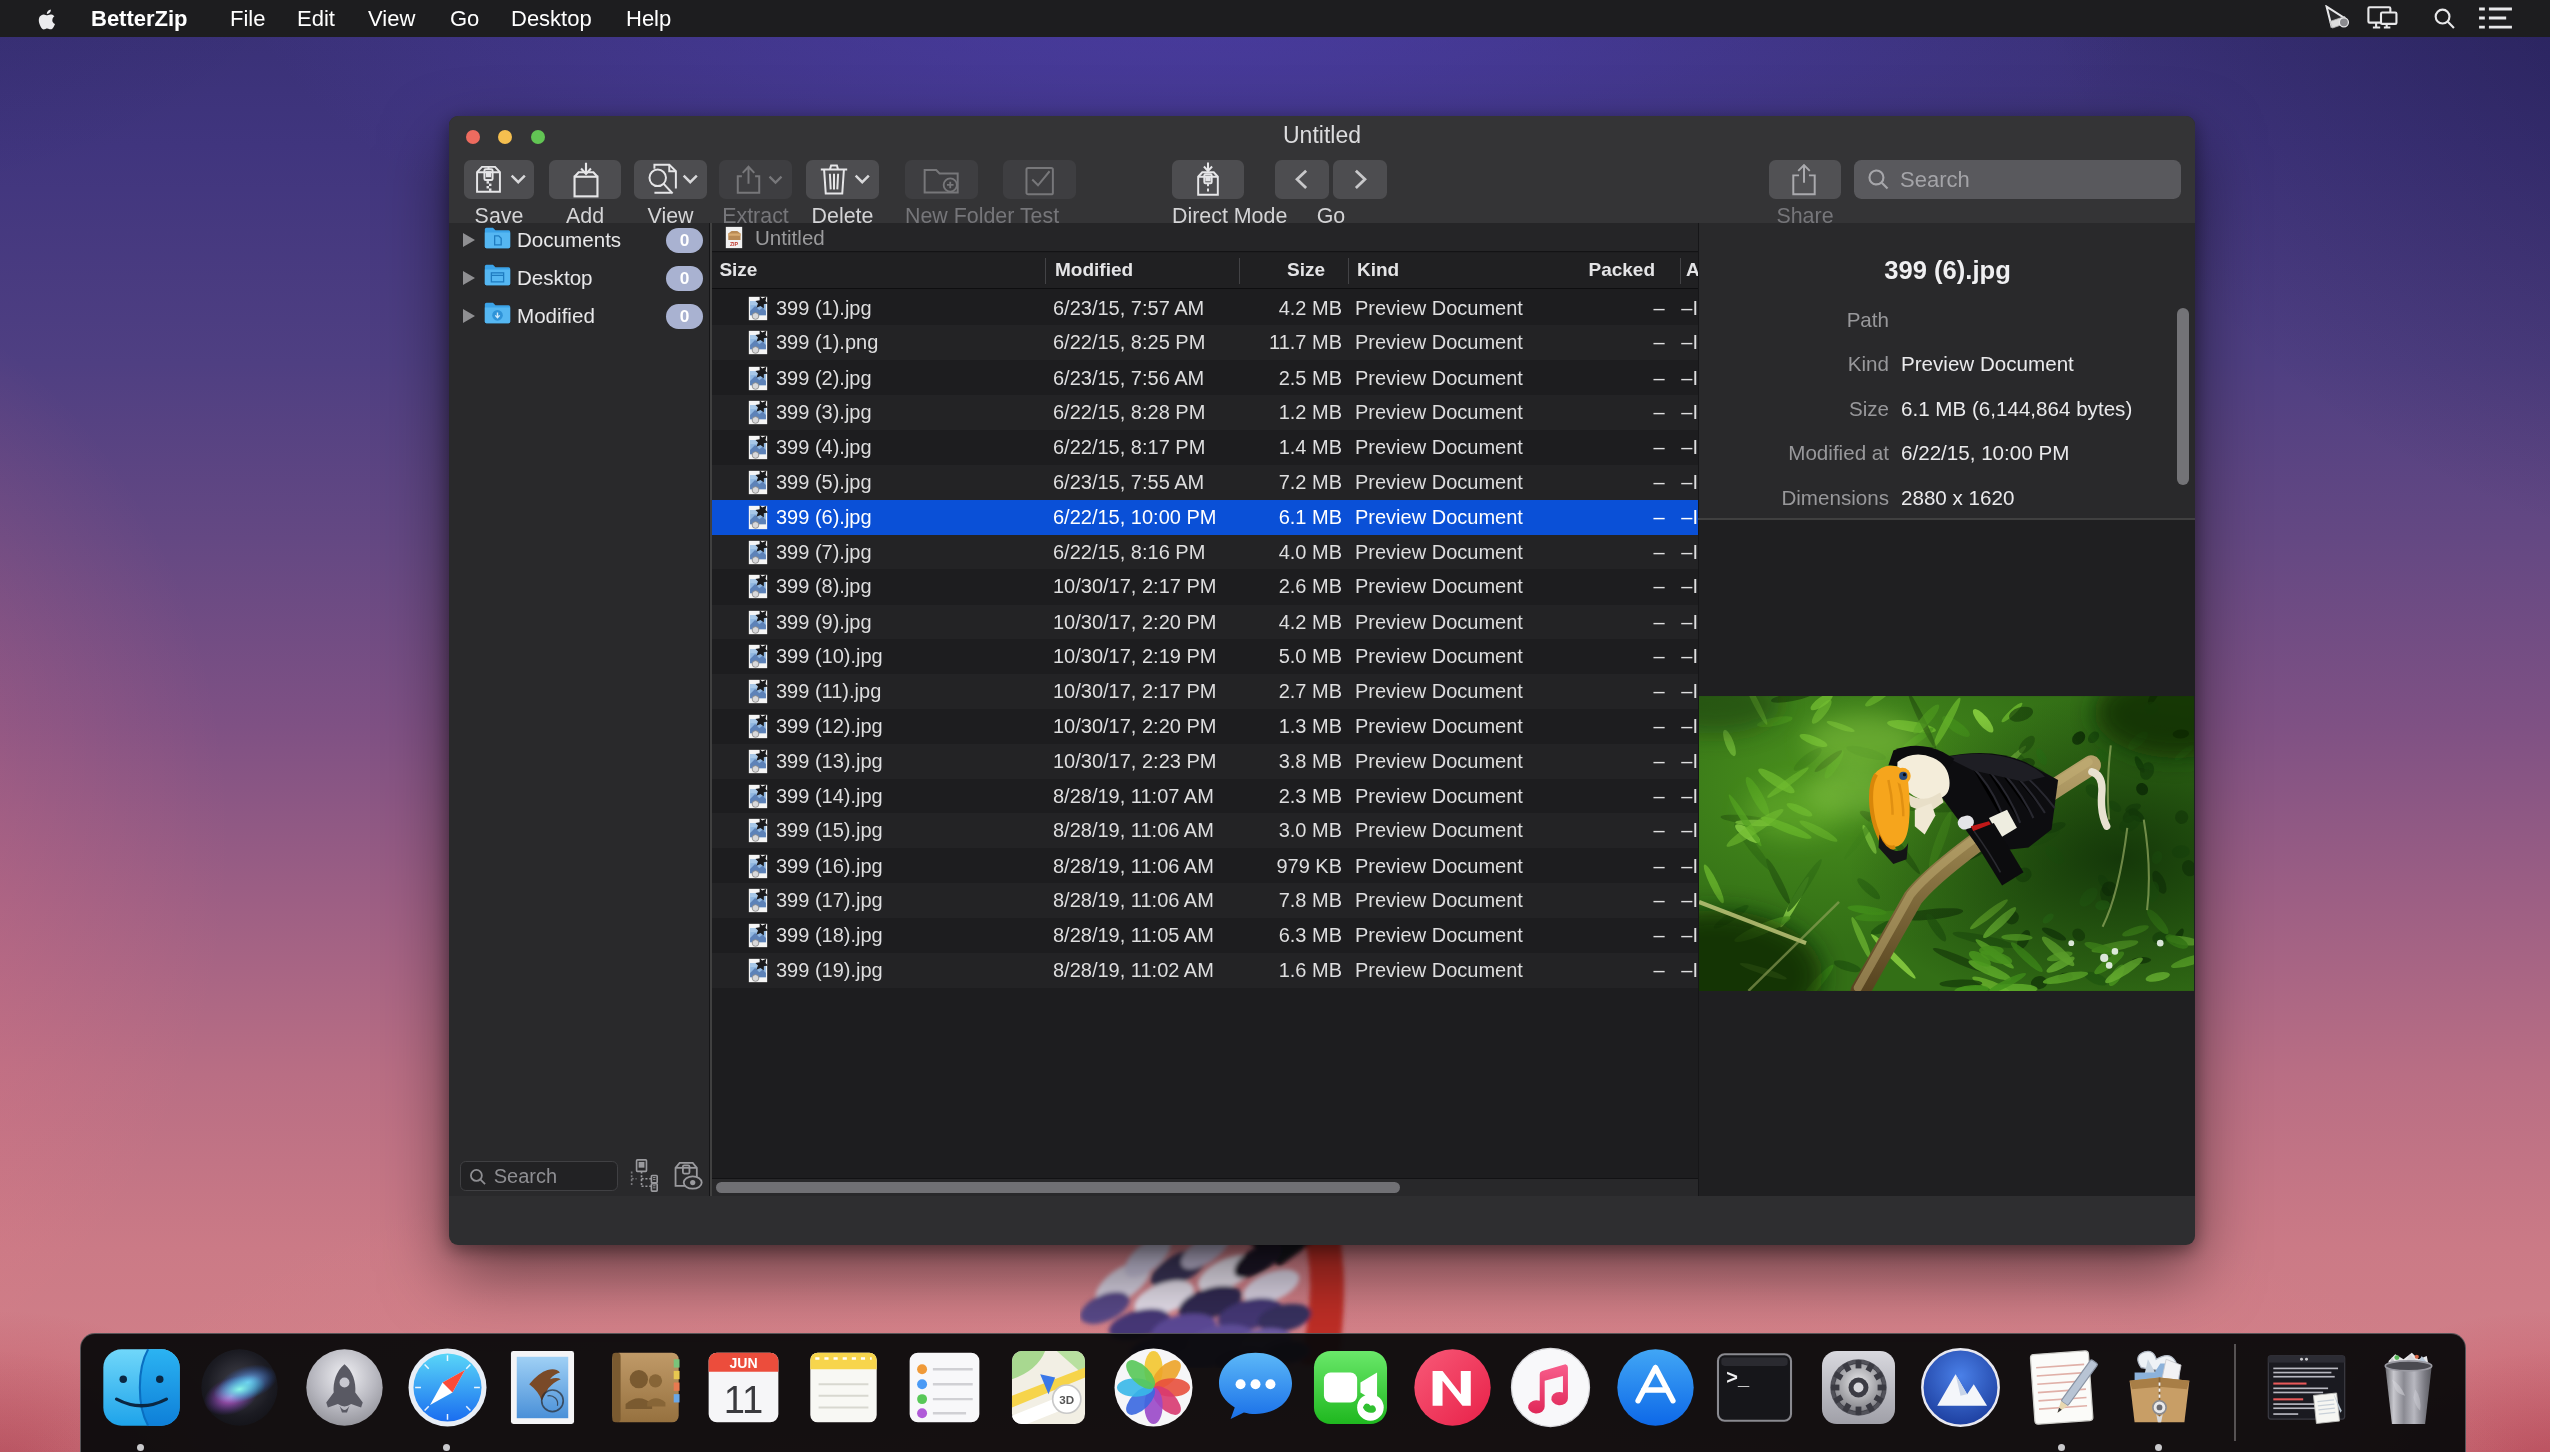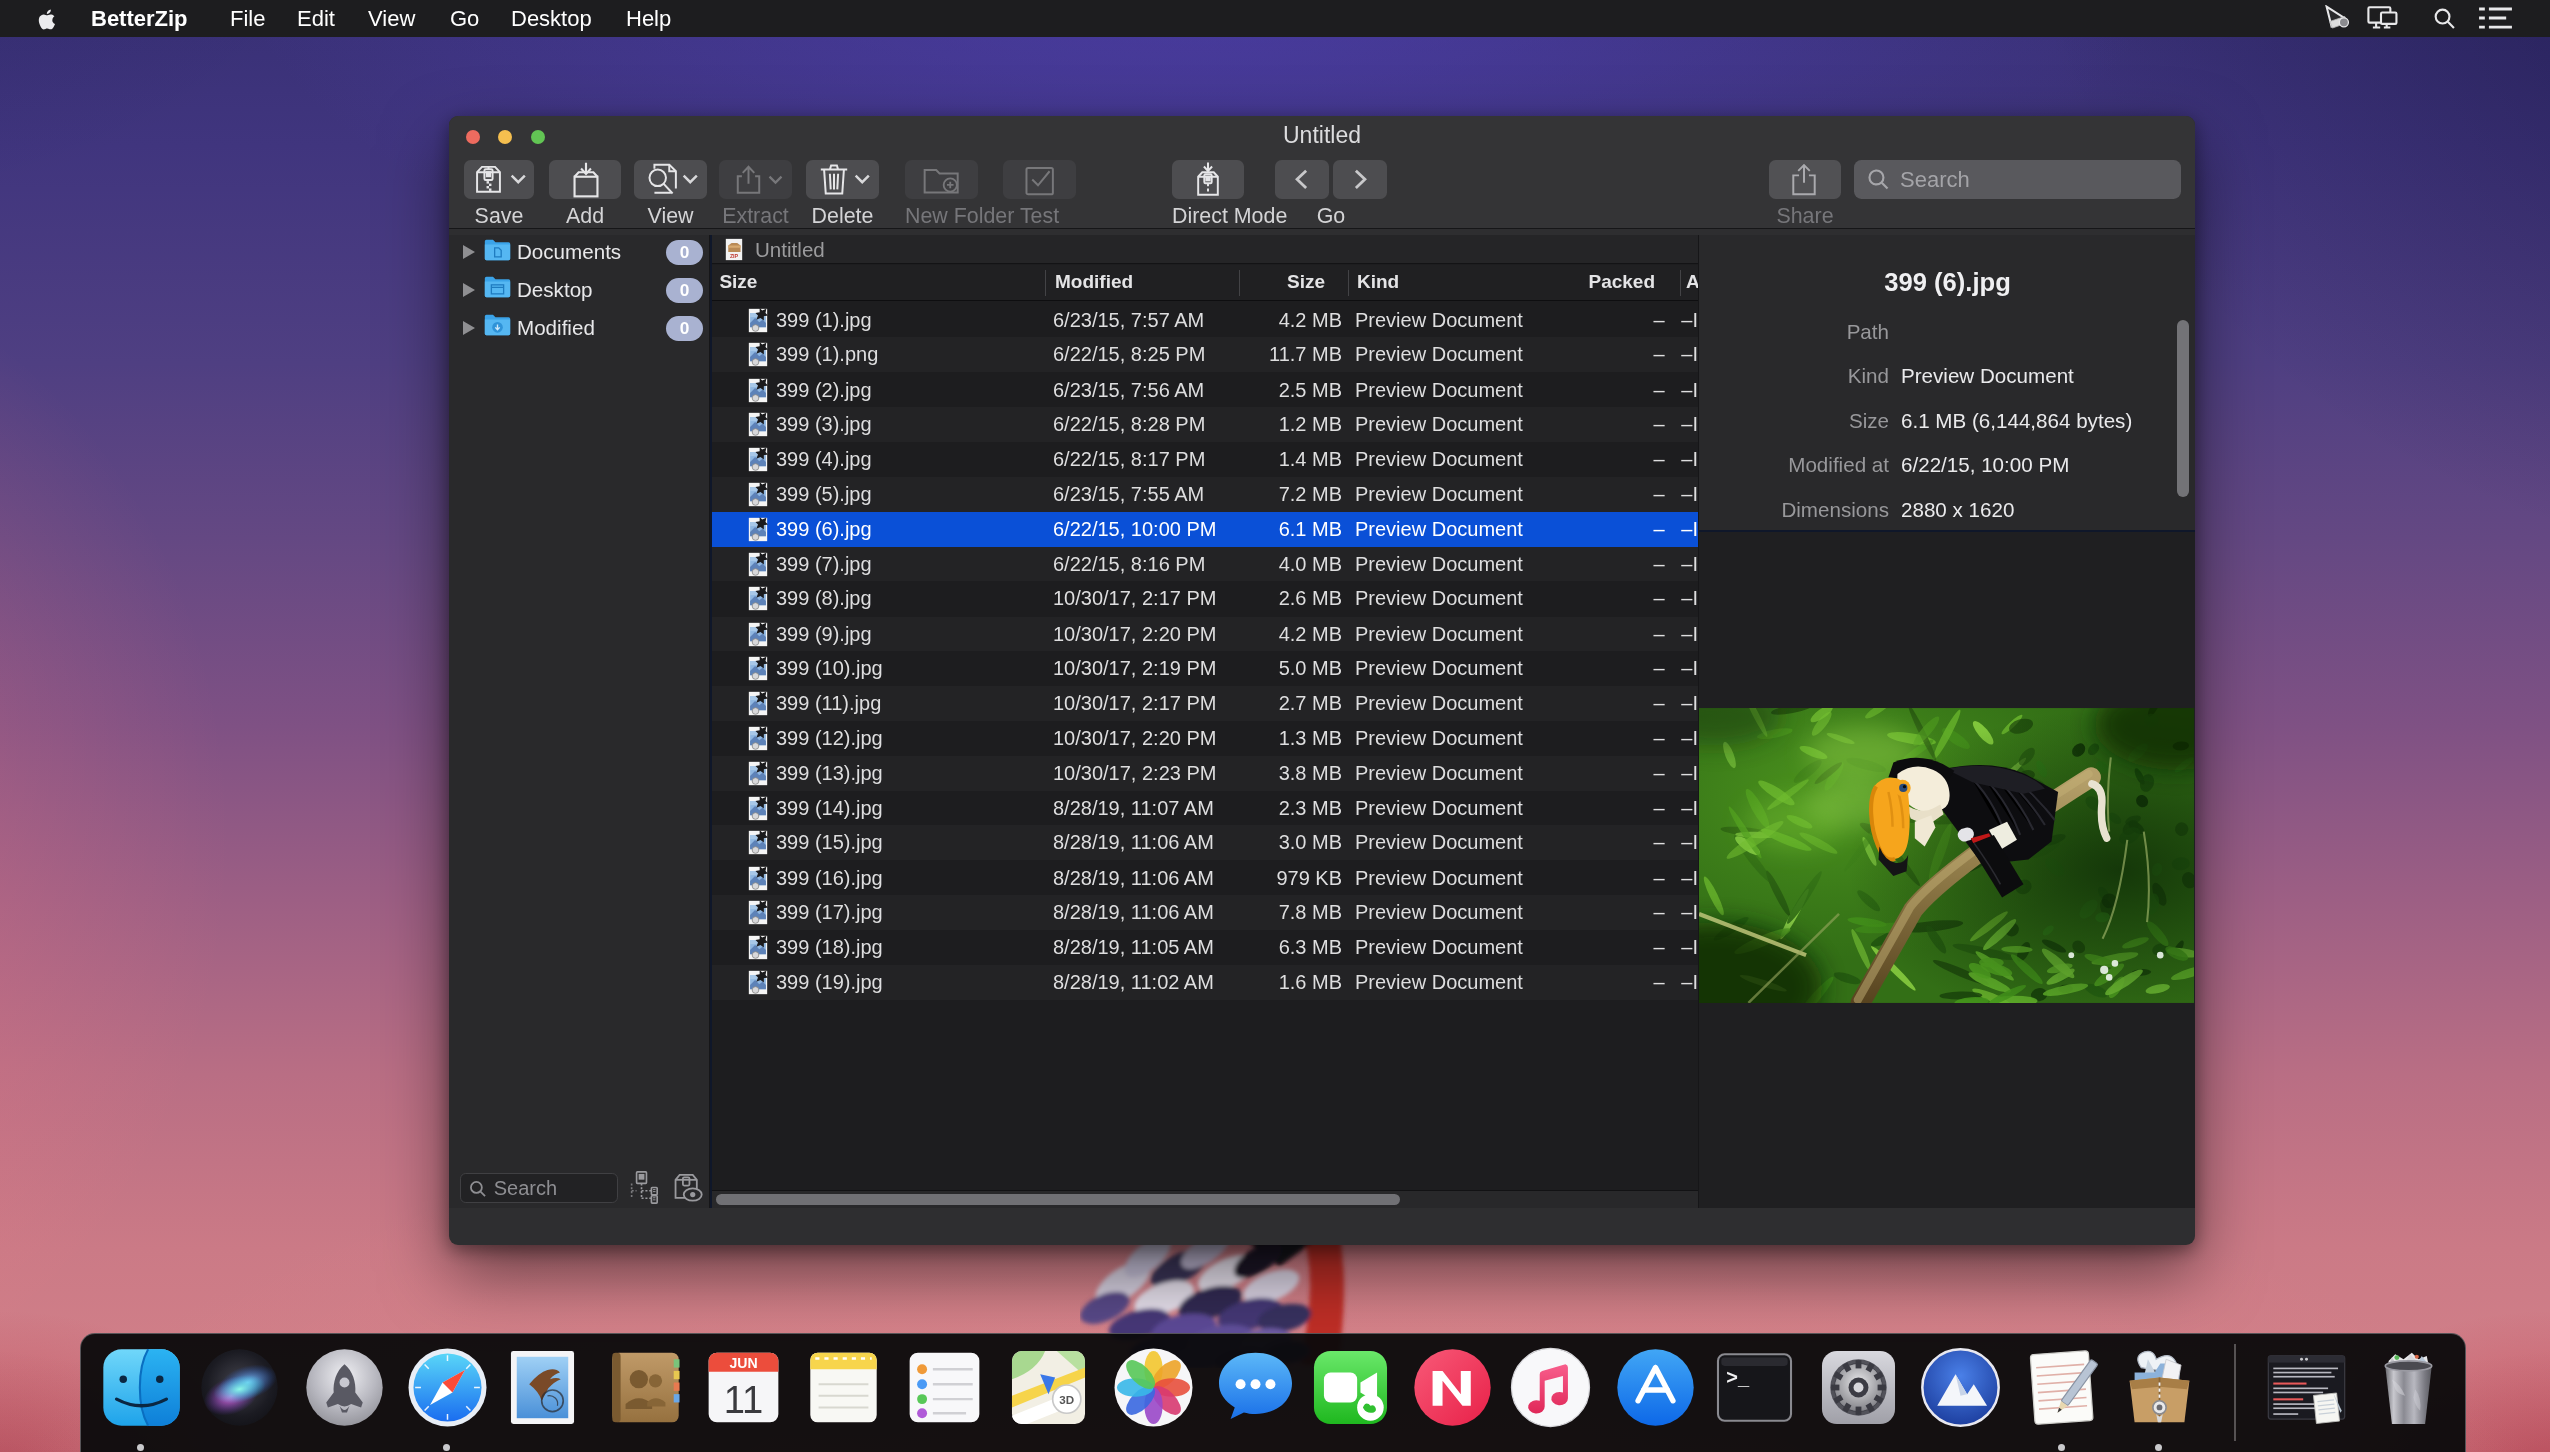--- a/index.html
+++ b/index.html
@@ -19,21 +19,21 @@
  linear-gradient(180deg,#383076 0%,#40357e 10%,#4f3f82 25%,#644883 37%,#7f5184 50%,#9d5f84 62%,#b96e84 74%,#cb7a86 86%,#d5838a 100%);}
 #menubar{position:absolute;left:0;top:0;width:2550px;height:37px;background:#1d1d1f;color:#ffffff;font-size:22px;}
 .mi{position:absolute;top:0;height:37px;line-height:37px;}
 #win{position:absolute;left:449px;top:116px;width:1746px;height:1129px;border-radius:9px;background:#2e2e30;box-shadow:0 28px 66px rgba(0,0,0,.5),0 5px 18px rgba(0,0,0,.4);overflow:hidden;}
 .tl{position:absolute;top:130px;width:14px;height:14px;border-radius:50%;}
 #toolbar{position:absolute;left:0;top:0;width:1746px;height:113px;background:#343436;border-bottom:1.6px solid #161618;}
 .tbtn{position:absolute;top:44px;height:39px;border-radius:6.6px;background:#4d4d50;}
 .tbtn.dis{background:#3e3e41;}
 .tlabel{position:absolute;top:88px;height:25px;font-size:21.4px;color:#d4d4d6;text-align:center;line-height:25px;white-space:nowrap;}
 .tlabel.dis{color:#76767a;}
-#content{position:absolute;left:0;top:119px;width:1746px;height:973px;background:#0f172a;}
+#content{position:absolute;left:0;top:107px;width:1746px;height:973px;background:#404040;}
 #sidebar{position:absolute;left:0;top:0;width:261px;height:973px;background:#29292b;border-right:1.6px solid #161618;}
 .srow{position:absolute;left:0;width:261px;height:38px;}
 .srow .tri{position:absolute;left:14px;top:11.5px;width:0;height:0;border-left:12.4px solid #8f8f92;border-top:7.4px solid transparent;border-bottom:7.4px solid transparent;}
 .srow .name{position:absolute;left:68px;top:6.6px;font-size:20.6px;color:#e8e8ea;}
 .badge{position:absolute;left:217px;top:6.6px;width:37px;height:25px;border-radius:12.4px;background:#a9b2d1;color:#fff;font-size:17.3px;font-weight:700;text-align:center;line-height:25px;}
 #list{position:absolute;left:263px;top:0;width:986px;height:973px;background:#1d1d1f;overflow:hidden;}
 #bcrumb{position:absolute;left:0;top:0;width:986px;height:29px;background:#252527;border-bottom:0.8px solid #131315;color:#9b9b9d;font-size:20.6px;}
 #lhead{position:absolute;left:0;top:30px;width:986px;height:36px;background:#202022;border-bottom:0.8px solid #0e0e10;color:#e4e4e6;font-size:19px;font-weight:700;}
 .hsep{position:absolute;top:5px;width:0.8px;height:26px;background:#434346;}
 .lrow{position:absolute;left:0;width:986px;height:35px;font-size:20px;color:#dededf;line-height:35px;white-space:nowrap;}

